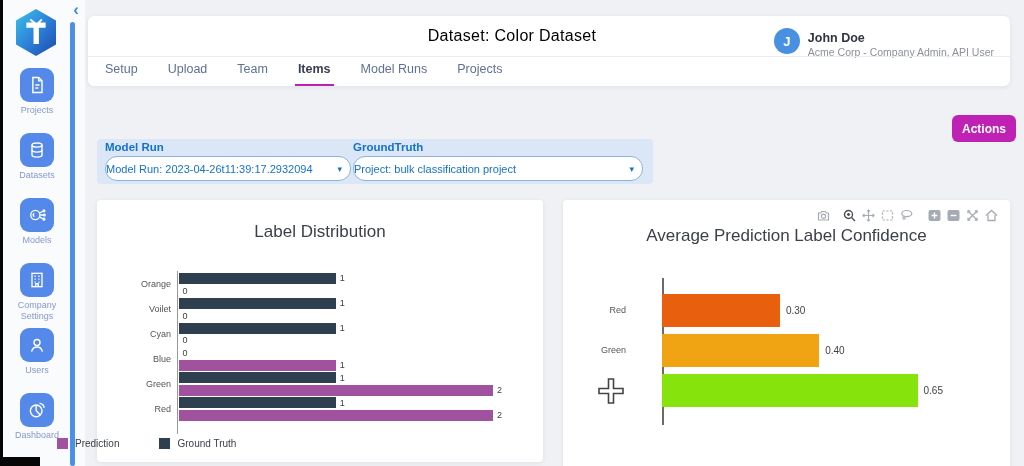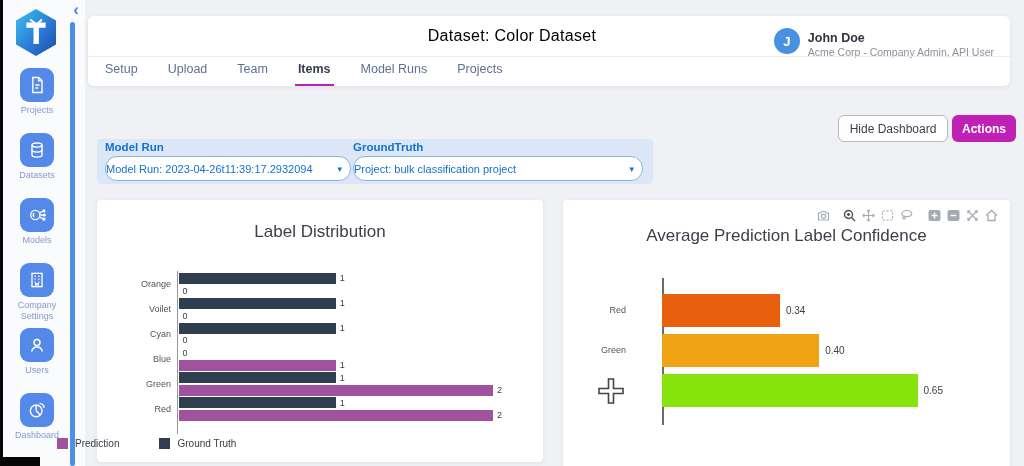--- a/index.html
+++ b/index.html
@@ -184,21 +184,20 @@
     <nav class="tabs" id="tabs">
         <button class="tab">Setup</button>
         <button class="tab">Upload</button>
         <button class="tab">Team</button>
         <button class="tab active">Items</button>
         <button class="tab">Model Runs</button>
         <button class="tab">Projects</button>
       </nav>
   </section>
 
-  <button class="btn-hide">Hide Dashboard</button>
   <button class="btn-actions">Actions</button>
 
   <section class="filter-band">
     <div class="f-col c1">
       <div class="f-label">Model Run</div>
       <div class="f-select">
         <span class="f-value">Model Run: 2023-04-26t11:39:17.2932094</span>
         <span class="f-caret">▾</span>
       </div>
     </div>
@@ -362,21 +361,21 @@
             <path d="M3 6v5.5h7V6"></path>
           </svg>
         </span>
       </div>
     <div class="chart-title">Average Prediction Label Confidence</div>
     <div class="axis" style="left:99px;top:78px;width:2px;height:147px;background:#6b6b6b;"></div>
     <div class="c2-plot" id="chart2-rows">
         <div class="c2-row">
           <div class="c2-cat">Red</div>
           <div class="c2-bar" style="width: 117.9px; background: rgb(232, 96, 13);"></div>
-          <span class="c2-val">0.34</span>
+          <span class="c2-val">0.30</span>
         </div>
         <div class="c2-row">
           <div class="c2-cat">Green</div>
           <div class="c2-bar" style="width: 157.2px; background: rgb(240, 163, 19);"></div>
           <span class="c2-val">0.40</span>
         </div>
         <div class="c2-row">
           <div class="c2-cat"></div>
           <div class="c2-bar" style="width: 255.5px; background: rgb(134, 227, 12);"></div>
           <span class="c2-val">0.65</span>

